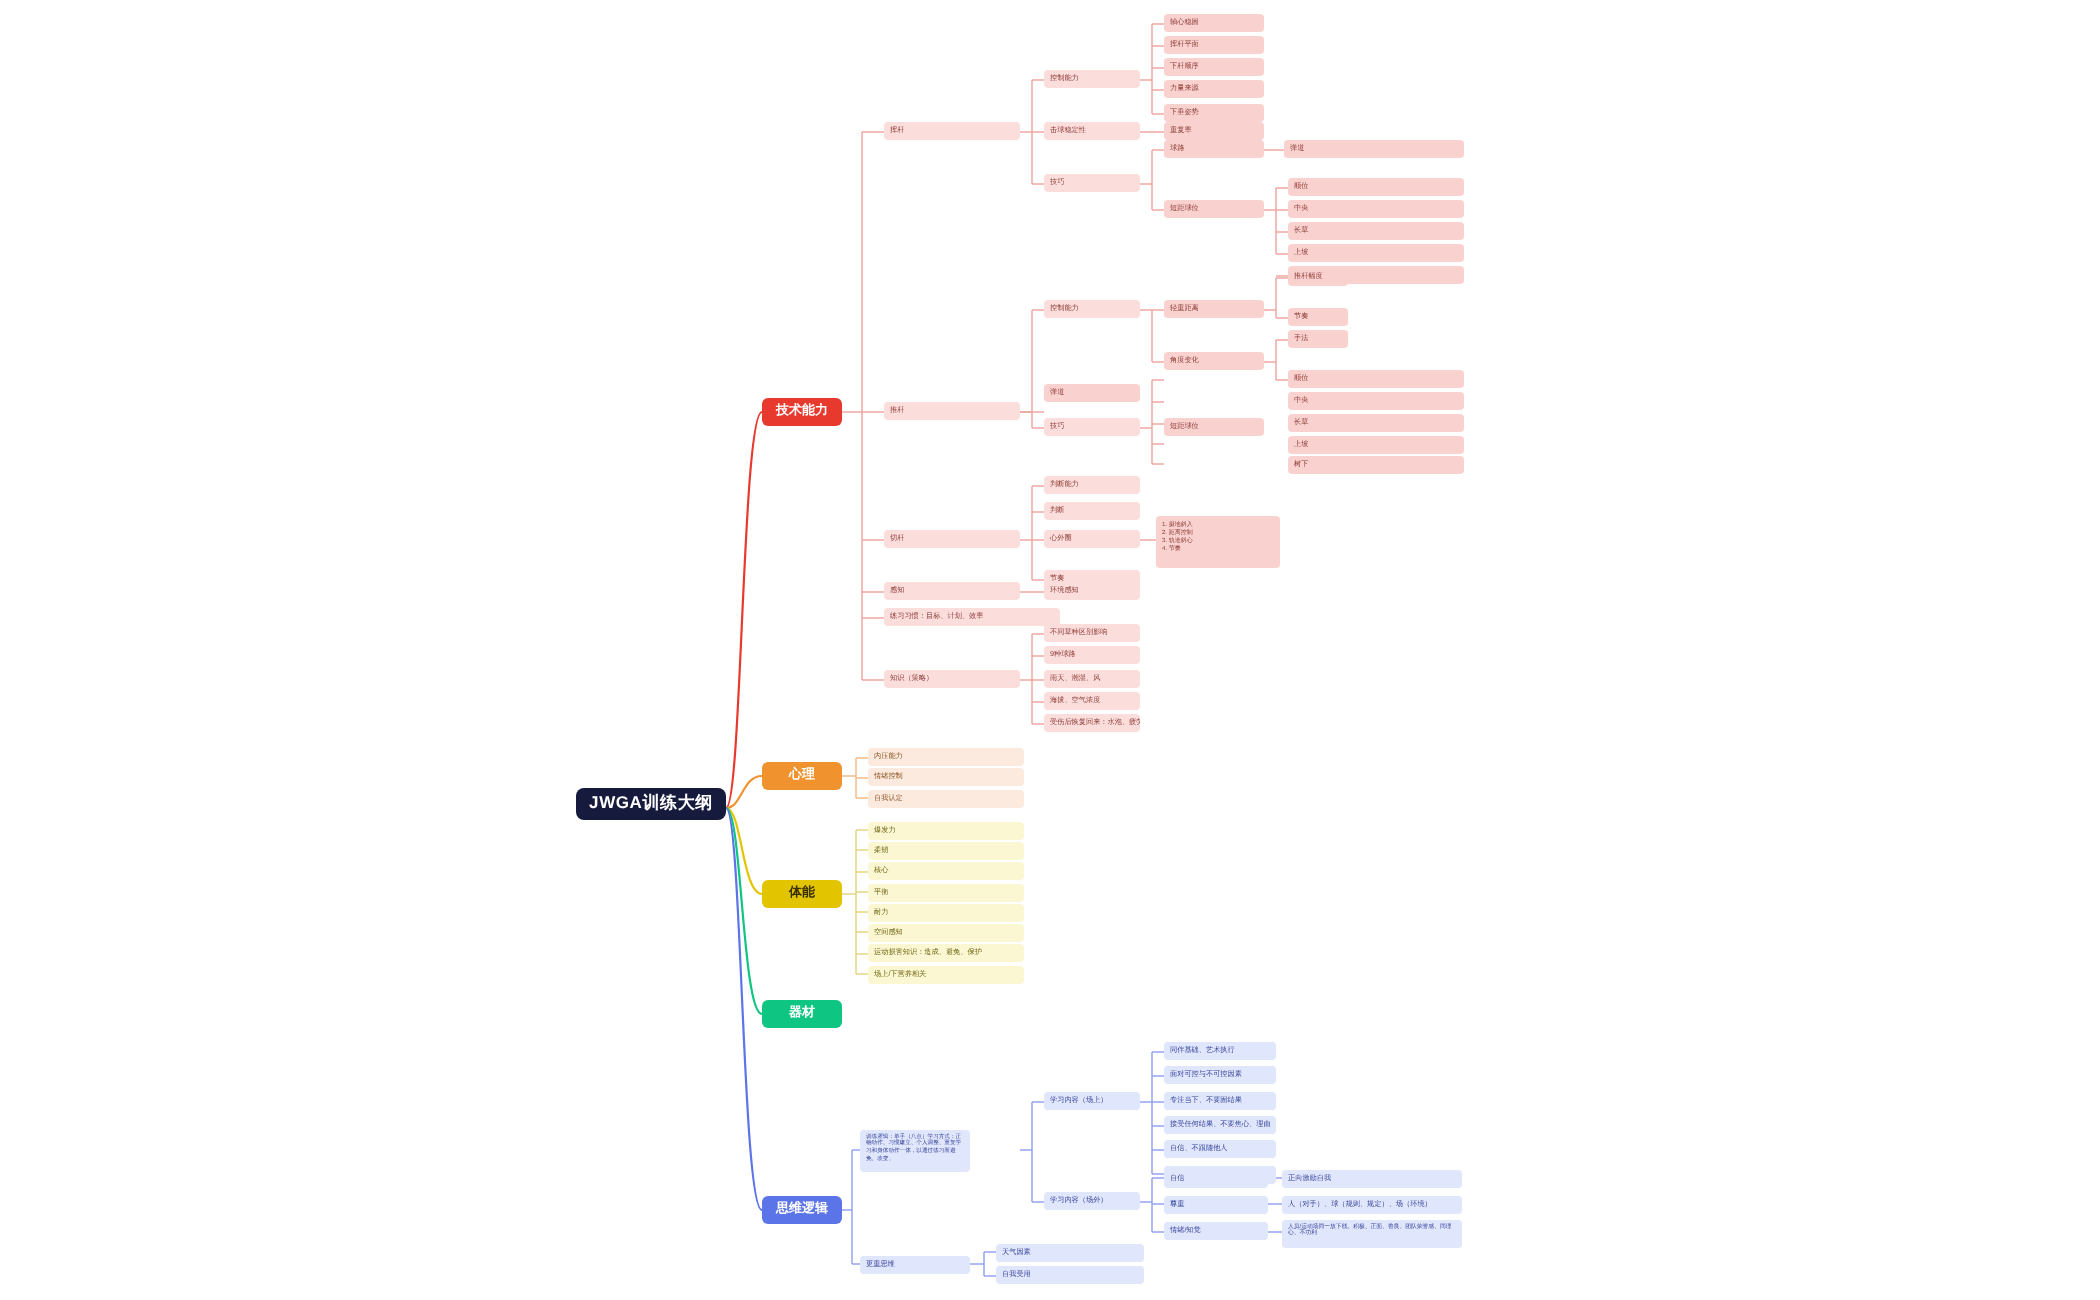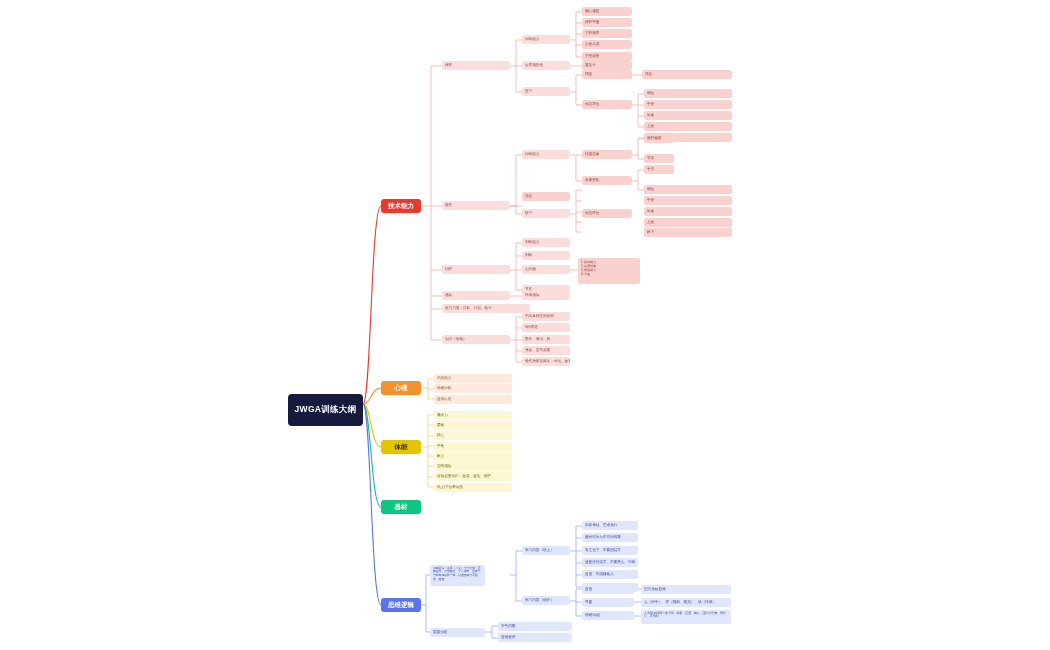--- a/index.html
+++ b/index.html
@@ -170,21 +170,21 @@
     <path d="M576 616 H582" stroke="#8e9ef0" stroke-width=".7" fill="none"></path>
     <path d="M634 589 H641" stroke="#8e9ef0" stroke-width=".7" fill="none"></path>
     <path d="M634 602 H641" stroke="#8e9ef0" stroke-width=".7" fill="none"></path>
     <path d="M634 616 H641" stroke="#8e9ef0" stroke-width=".7" fill="none"></path>
     <path d="M485 632 H492" stroke="#8e9ef0" stroke-width=".7" fill="none"></path>
     <path d="M492 626 V638" stroke="#8e9ef0" stroke-width=".7" fill="none"></path>
     <path d="M492 626 H498" stroke="#8e9ef0" stroke-width=".7" fill="none"></path>
     <path d="M492 638 H498" stroke="#8e9ef0" stroke-width=".7" fill="none"></path>
   </svg>
 
-  <div class="node root" style="left:288px;top:394px;width:75px;height:32px;">JWGA训练大纲</div>
+  <div class="node root" style="left:288px;top:394px;width:75px;height:16px;">JWGA训练大纲</div>
 
   <div class="node main m-red" style="left:381px;top:199px;width:40px;height:14px;">技术能力</div>
   <div class="node main m-orange" style="left:381px;top:381px;width:40px;height:14px;">心理</div>
   <div class="node main m-yellow" style="left:381px;top:440px;width:40px;height:14px;">体能</div>
   <div class="node main m-green" style="left:381px;top:500px;width:40px;height:14px;">器材</div>
   <div class="node main m-blue" style="left:381px;top:598px;width:40px;height:14px;">思维逻辑</div>
 
   <div class="node leaf l-red" style="left:442px;top:61px;width:68px;height:9px;">挥杆</div>
   <div class="node leaf l-red" style="left:442px;top:201px;width:68px;height:9px;">推杆</div>
   <div class="node leaf l-red" style="left:442px;top:265px;width:68px;height:9px;">切杆</div>

